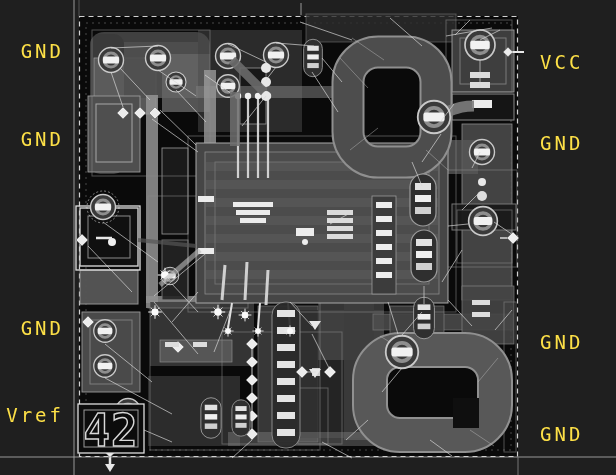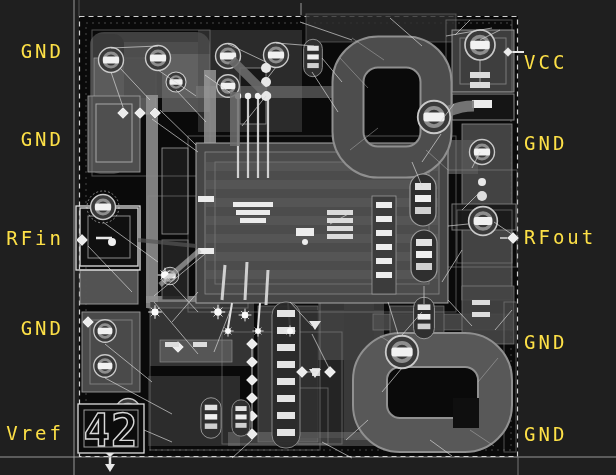--- a/index.html
+++ b/index.html
@@ -2,21 +2,21 @@
 <html><head>
 <meta charset="utf-8">
 <style>
   html,body{margin:0;padding:0;background:#161616}
   .stage{position:relative;width:616px;height:475px;overflow:hidden;background:#1f1f1f;
          font-family:"DejaVu Sans Mono","Liberation Mono",monospace}
   .stage svg{position:absolute;left:0;top:0}
   .plabel{position:absolute;font-size:19px;line-height:24px;letter-spacing:3px;
           color:#fde047;white-space:nowrap;user-select:none}
   .pl{left:0;width:64px;text-align:right}
-  .pr{left:524px;text-align:center}
+  .pr{left:540px;text-align:center}
   .wire{stroke:#d8d8d8;stroke-width:1;fill:none;opacity:.68}
   .wire2{stroke:#bdbdbd;stroke-width:1;fill:none;opacity:.45}
   .frame{fill:none;stroke:#8a8a8a;opacity:.55}
   .bbar{fill:#ececec}
 </style>
 </head>
 <body>
 
 <div class="stage">
 
@@ -303,23 +303,21 @@
 
   <g>
     <rect x="78" y="404" width="66" height="49" fill="#0c0c0c" stroke="#dedede" stroke-width="1.3"></rect>
     <rect x="84" y="410" width="54" height="37" fill="none" stroke="#9a9a9a"></rect>
     <text x="111" y="446" text-anchor="middle" font-size="44" font-weight="bold" font-family="DejaVu Sans Mono, monospace" fill="none" stroke="#d8d8d8" stroke-width="1.4" letter-spacing="1">42</text>
   </g>
 </svg>
 
   <div class="plabel pl" style="top:39px">GND</div>
   <div class="plabel pl" style="top:127px">GND</div>
-  <div class="plabel pl" style="top:226px">RFin</div>
   <div class="plabel pl" style="top:316px">GND</div>
-  <div class="plabel pl" style="top:421px">Vref</div>
+  <div class="plabel pl" style="top:403px">Vref</div>
 
   <div class="plabel pr" style="top:50px">VCC</div>
   <div class="plabel pr" style="top:131px">GND</div>
-  <div class="plabel pr" style="top:225px">RFout</div>
   <div class="plabel pr" style="top:330px">GND</div>
   <div class="plabel pr" style="top:422px">GND</div>
 
 </div>
 
 </body></html>

